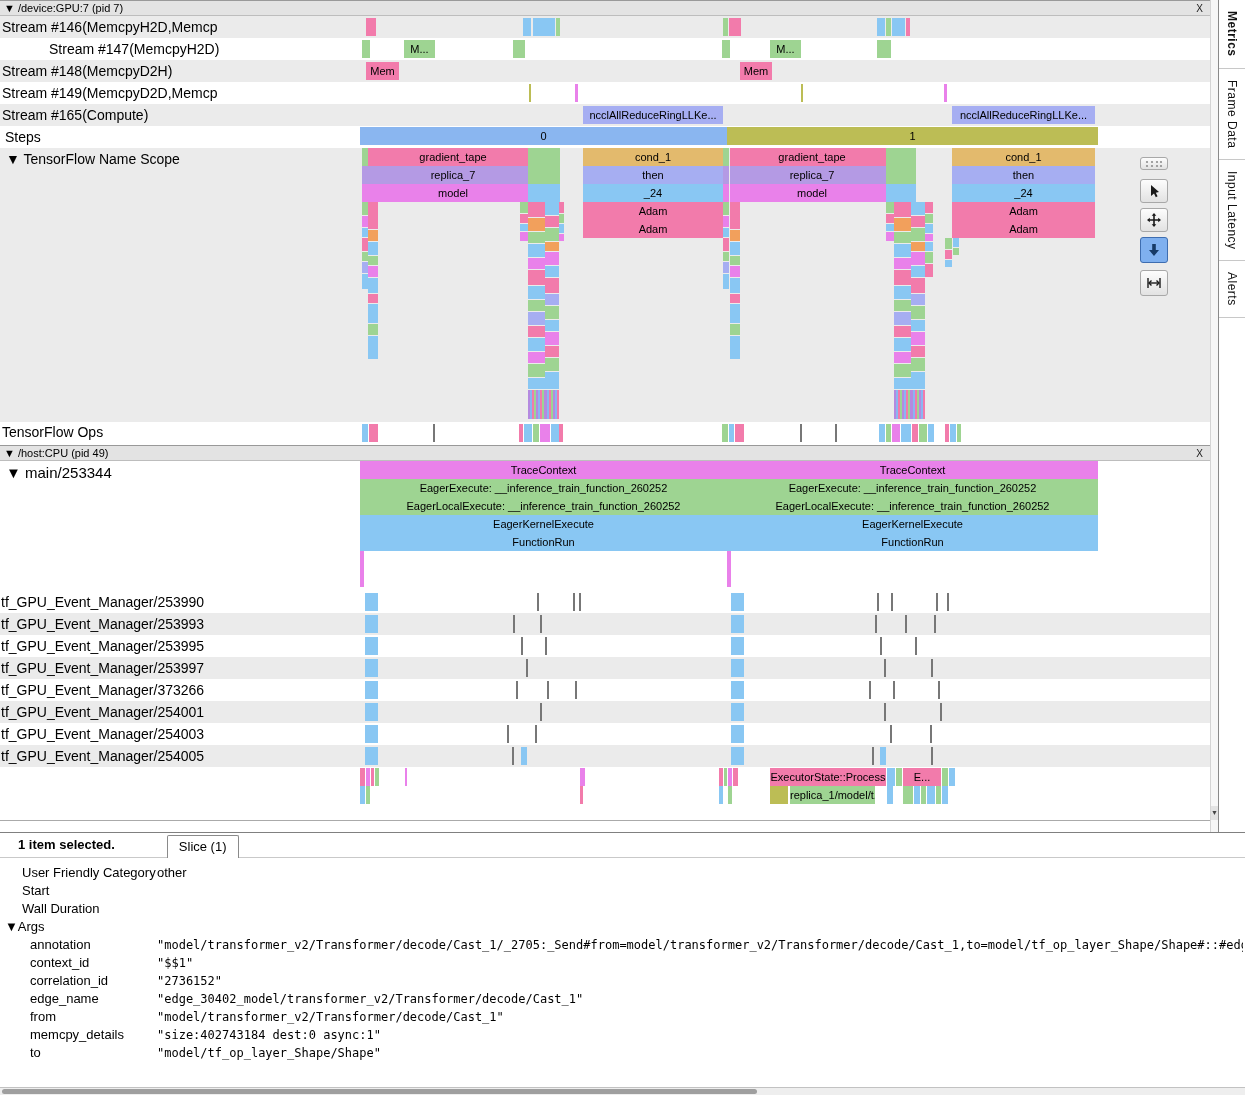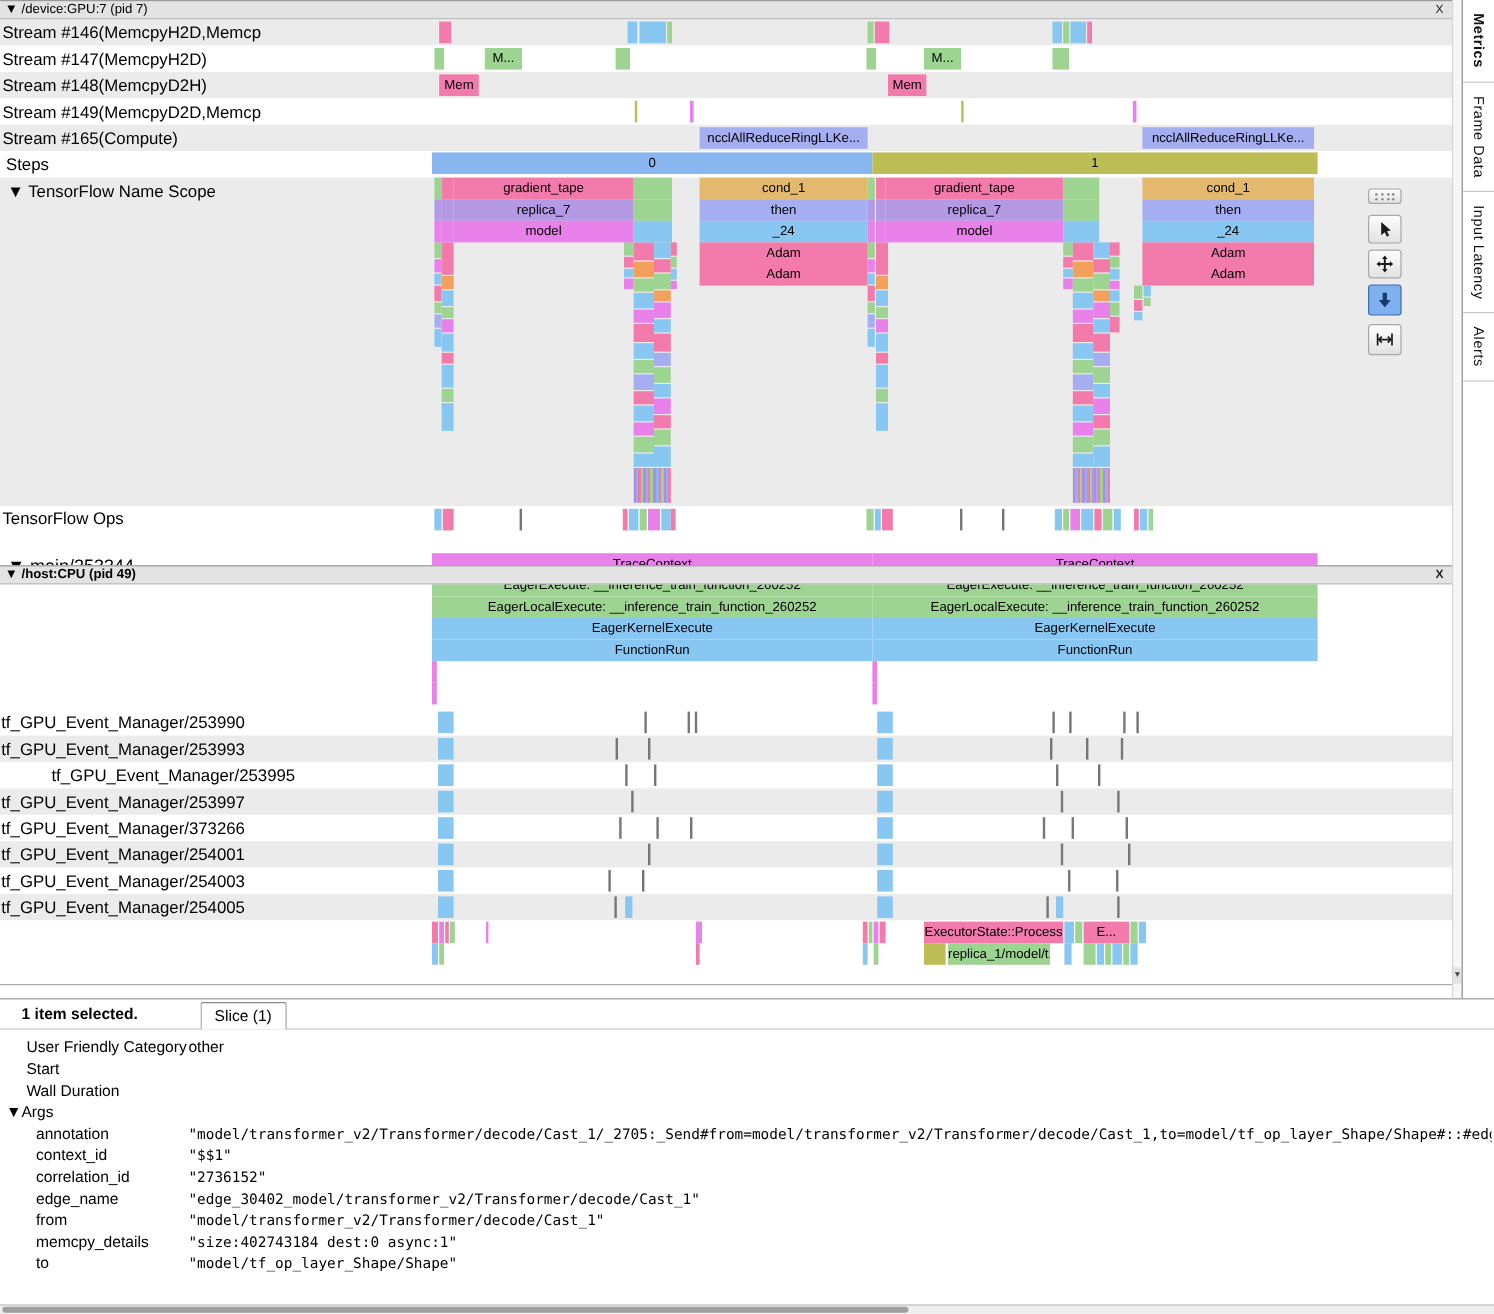--- a/index.html
+++ b/index.html
@@ -359,41 +359,41 @@
       <div class="slice" style="left: 770px; top: 786px; width: 18px; background: rgb(188, 189, 85);"></div>
       <div class="slice" style="left: 790px; top: 786px; width: 85px; background: rgb(158, 212, 146);">replica_1/model/t...</div>
       <div class="slice" style="left: 887px; top: 786px; width: 6px; background: rgb(137, 199, 243);"></div>
       <div class="slice" style="left: 903px; top: 786px; width: 10px; background: rgb(158, 212, 146);"></div>
       <div class="slice" style="left: 914px; top: 786px; width: 6px; background: rgb(137, 199, 243);"></div>
       <div class="slice" style="left: 921px; top: 786px; width: 5px; background: rgb(158, 212, 146);"></div>
       <div class="slice" style="left: 927px; top: 786px; width: 8px; background: rgb(137, 199, 243);"></div>
       <div class="slice" style="left: 936px; top: 786px; width: 5px; background: rgb(158, 212, 146);"></div>
       <div class="slice" style="left: 942px; top: 786px; width: 6px; background: rgb(137, 199, 243);"></div>
       <div class="rlabel" style="top: 16px; height: 22px; line-height: 22px; padding-left: 2px; font-size: 14px;">Stream #146(MemcpyH2D,Memcp</div>
-      <div class="rlabel" style="top: 38px; height: 22px; line-height: 22px; padding-left: 2px; font-size: 14px;">Stream #147(MemcpyH2D)</div>
+      <div class="rlabel" style="top: 38px; height: 22px; line-height: 22px; padding-left: 2px; font-size: 14px; margin-left: 47px;">Stream #147(MemcpyH2D)</div>
       <div class="rlabel" style="top: 60px; height: 22px; line-height: 22px; padding-left: 2px; font-size: 14px;">Stream #148(MemcpyD2H)</div>
       <div class="rlabel" style="top: 82px; height: 22px; line-height: 22px; padding-left: 2px; font-size: 14px;">Stream #149(MemcpyD2D,Memcp</div>
       <div class="rlabel" style="top: 104px; height: 22px; line-height: 22px; padding-left: 2px; font-size: 14px;">Stream #165(Compute)</div>
       <div class="rlabel" style="top: 126px; height: 22px; line-height: 22px; padding-left: 5px; font-size: 14px;">Steps</div>
       <div class="rlabel" style="top: 148px; height: 22px; line-height: 22px; padding-left: 6px; font-size: 14px;">▼ TensorFlow Name Scope</div>
       <div class="rlabel" style="top: 422px; height: 21px; line-height: 21px; padding-left: 2px; font-size: 14px;">TensorFlow Ops</div>
       <div class="rlabel" style="top: 461px; height: 24px; line-height: 24px; padding-left: 6px; font-size: 15px;">▼ main/253344</div>
       <div class="rlabel" style="top: 591px; height: 22px; line-height: 22px; padding-left: 1px; font-size: 14px;">tf_GPU_Event_Manager/253990</div>
       <div class="rlabel" style="top: 613px; height: 22px; line-height: 22px; padding-left: 1px; font-size: 14px;">tf_GPU_Event_Manager/253993</div>
-      <div class="rlabel" style="top: 635px; height: 22px; line-height: 22px; padding-left: 1px; font-size: 14px; text-align: right;">tf_GPU_Event_Manager/253995</div>
+      <div class="rlabel" style="top: 635px; height: 22px; line-height: 22px; padding-left: 1px; font-size: 14px;">tf_GPU_Event_Manager/253995</div>
       <div class="rlabel" style="top: 657px; height: 22px; line-height: 22px; padding-left: 1px; font-size: 14px;">tf_GPU_Event_Manager/253997</div>
       <div class="rlabel" style="top: 679px; height: 22px; line-height: 22px; padding-left: 1px; font-size: 14px;">tf_GPU_Event_Manager/373266</div>
       <div class="rlabel" style="top: 701px; height: 22px; line-height: 22px; padding-left: 1px; font-size: 14px;">tf_GPU_Event_Manager/254001</div>
       <div class="rlabel" style="top: 723px; height: 22px; line-height: 22px; padding-left: 1px; font-size: 14px;">tf_GPU_Event_Manager/254003</div>
       <div class="rlabel" style="top: 745px; height: 22px; line-height: 22px; padding-left: 1px; font-size: 14px;">tf_GPU_Event_Manager/254005</div>
       <div class="sheader" style="top: 0px; height: 16px;">
         <span>▼ /device:GPU:7 (pid 7)</span>
         <span class="closex">X</span>
       </div>
-      <div class="sheader" style="top: 471px; height: 16px; font-weight: bold;">
+      <div class="sheader" style="top: 445px; height: 16px;">
         <span>▼ /host:CPU (pid 49)</span>
         <span class="closex">X</span>
       </div>
     </div>
   <div id="secline"></div>
 
   <div id="vscroll">
     <div class="varrow">▼</div>
   </div>
 

